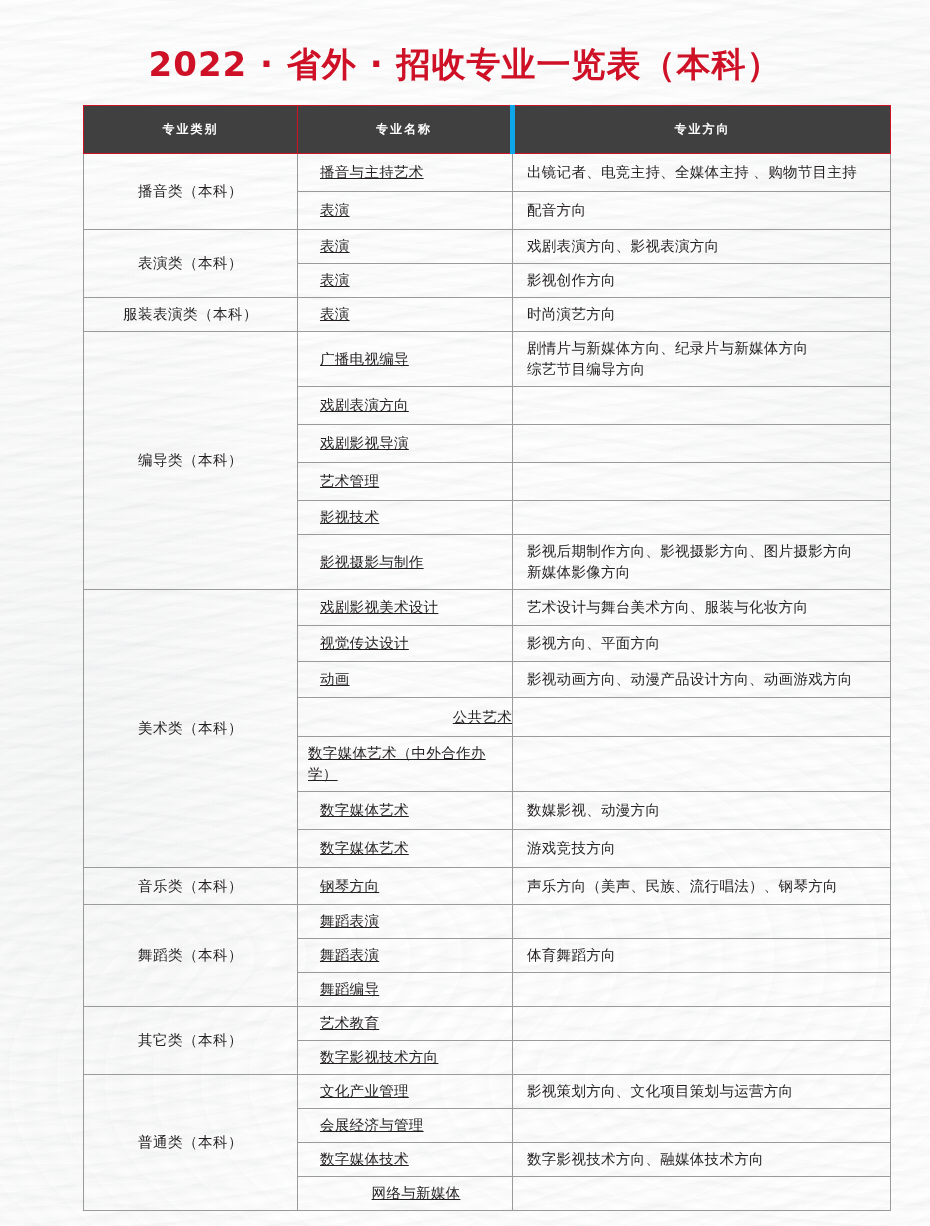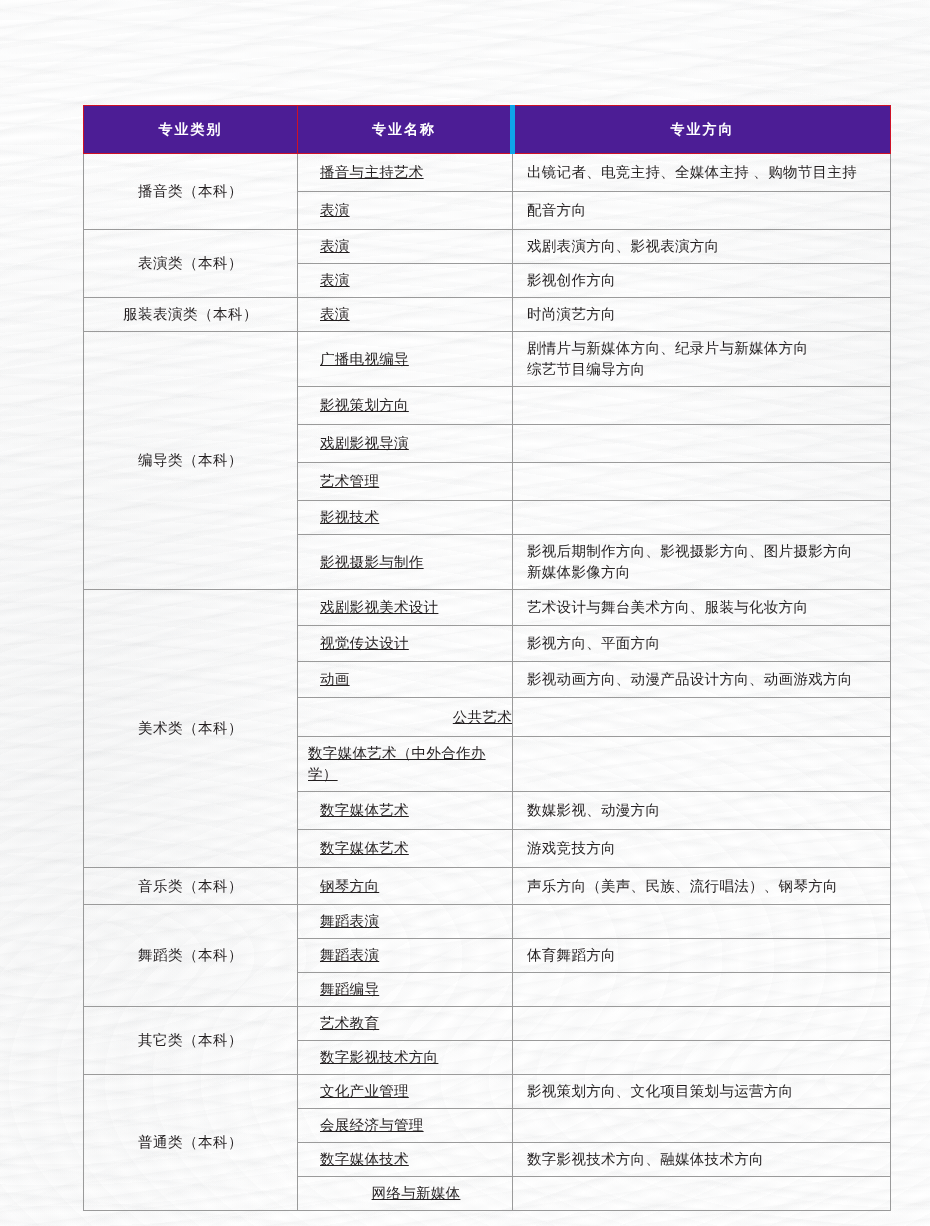--- a/index.html
+++ b/index.html
@@ -97,23 +97,23 @@
     border-collapse: collapse;
     width: 807px;
     table-layout: fixed;
     background: transparent;
   }
   table.majors col.c1 { width: 214px; }
   table.majors col.c2 { width: 215px; }
   table.majors col.c3 { width: 378px; }
 
   table.majors th {
-    background: #4c1d95;
+    background: #404040;
     color: #ffffff;
-    font-size: 14px;
+    font-size: 12px;
     font-weight: bold;
     height: 45px;
     text-align: center;
     border: 1px solid #CE1126;
     letter-spacing: 2px;
     font-family: "DejaVu Sans", "Liberation Sans", sans-serif;
   }
   table.majors th.divider {
     border-left: 1px solid #ffffff;
     border-right: 5px solid #0ea5e9;
@@ -160,20 +160,21 @@
     white-space: nowrap;
   }
 </style>
 </head>
 <body>
 
 <div id="paper-texture"></div>
 
 <div id="page">
 
+  <div class="title">2022 · 省外 · 招收专业一览表（本科）</div>
 
   <div class="table-wrap">
     <table class="majors">
       <colgroup>
         <col class="c1">
           <col class="c2">
           <col class="c3">
       </colgroup>
       <thead>
         <tr>
@@ -205,21 +206,21 @@
             <td class="cat shade">服装表演类（本科）</td>
             <td class="name shade">表演</td>
             <td class="dir shade">时尚演艺方向</td>
           </tr>
           <tr style="height: 48px;">
             <td class="cat" rowspan="6">编导类（本科）</td>
             <td class="name">广播电视编导</td>
             <td class="dir">剧情片与新媒体方向、纪录片与新媒体方向<br>综艺节目编导方向</td>
           </tr>
           <tr style="height: 38px;">
-            <td class="name">影视策划方向</td>
+            <td class="name">戏剧表演方向</td>
             <td class="dir"></td>
           </tr>
           <tr style="height: 38px;">
             <td class="name">戏剧影视导演</td>
             <td class="dir"></td>
           </tr>
           <tr style="height: 38px;">
             <td class="name">艺术管理</td>
             <td class="dir"></td>
           </tr>

